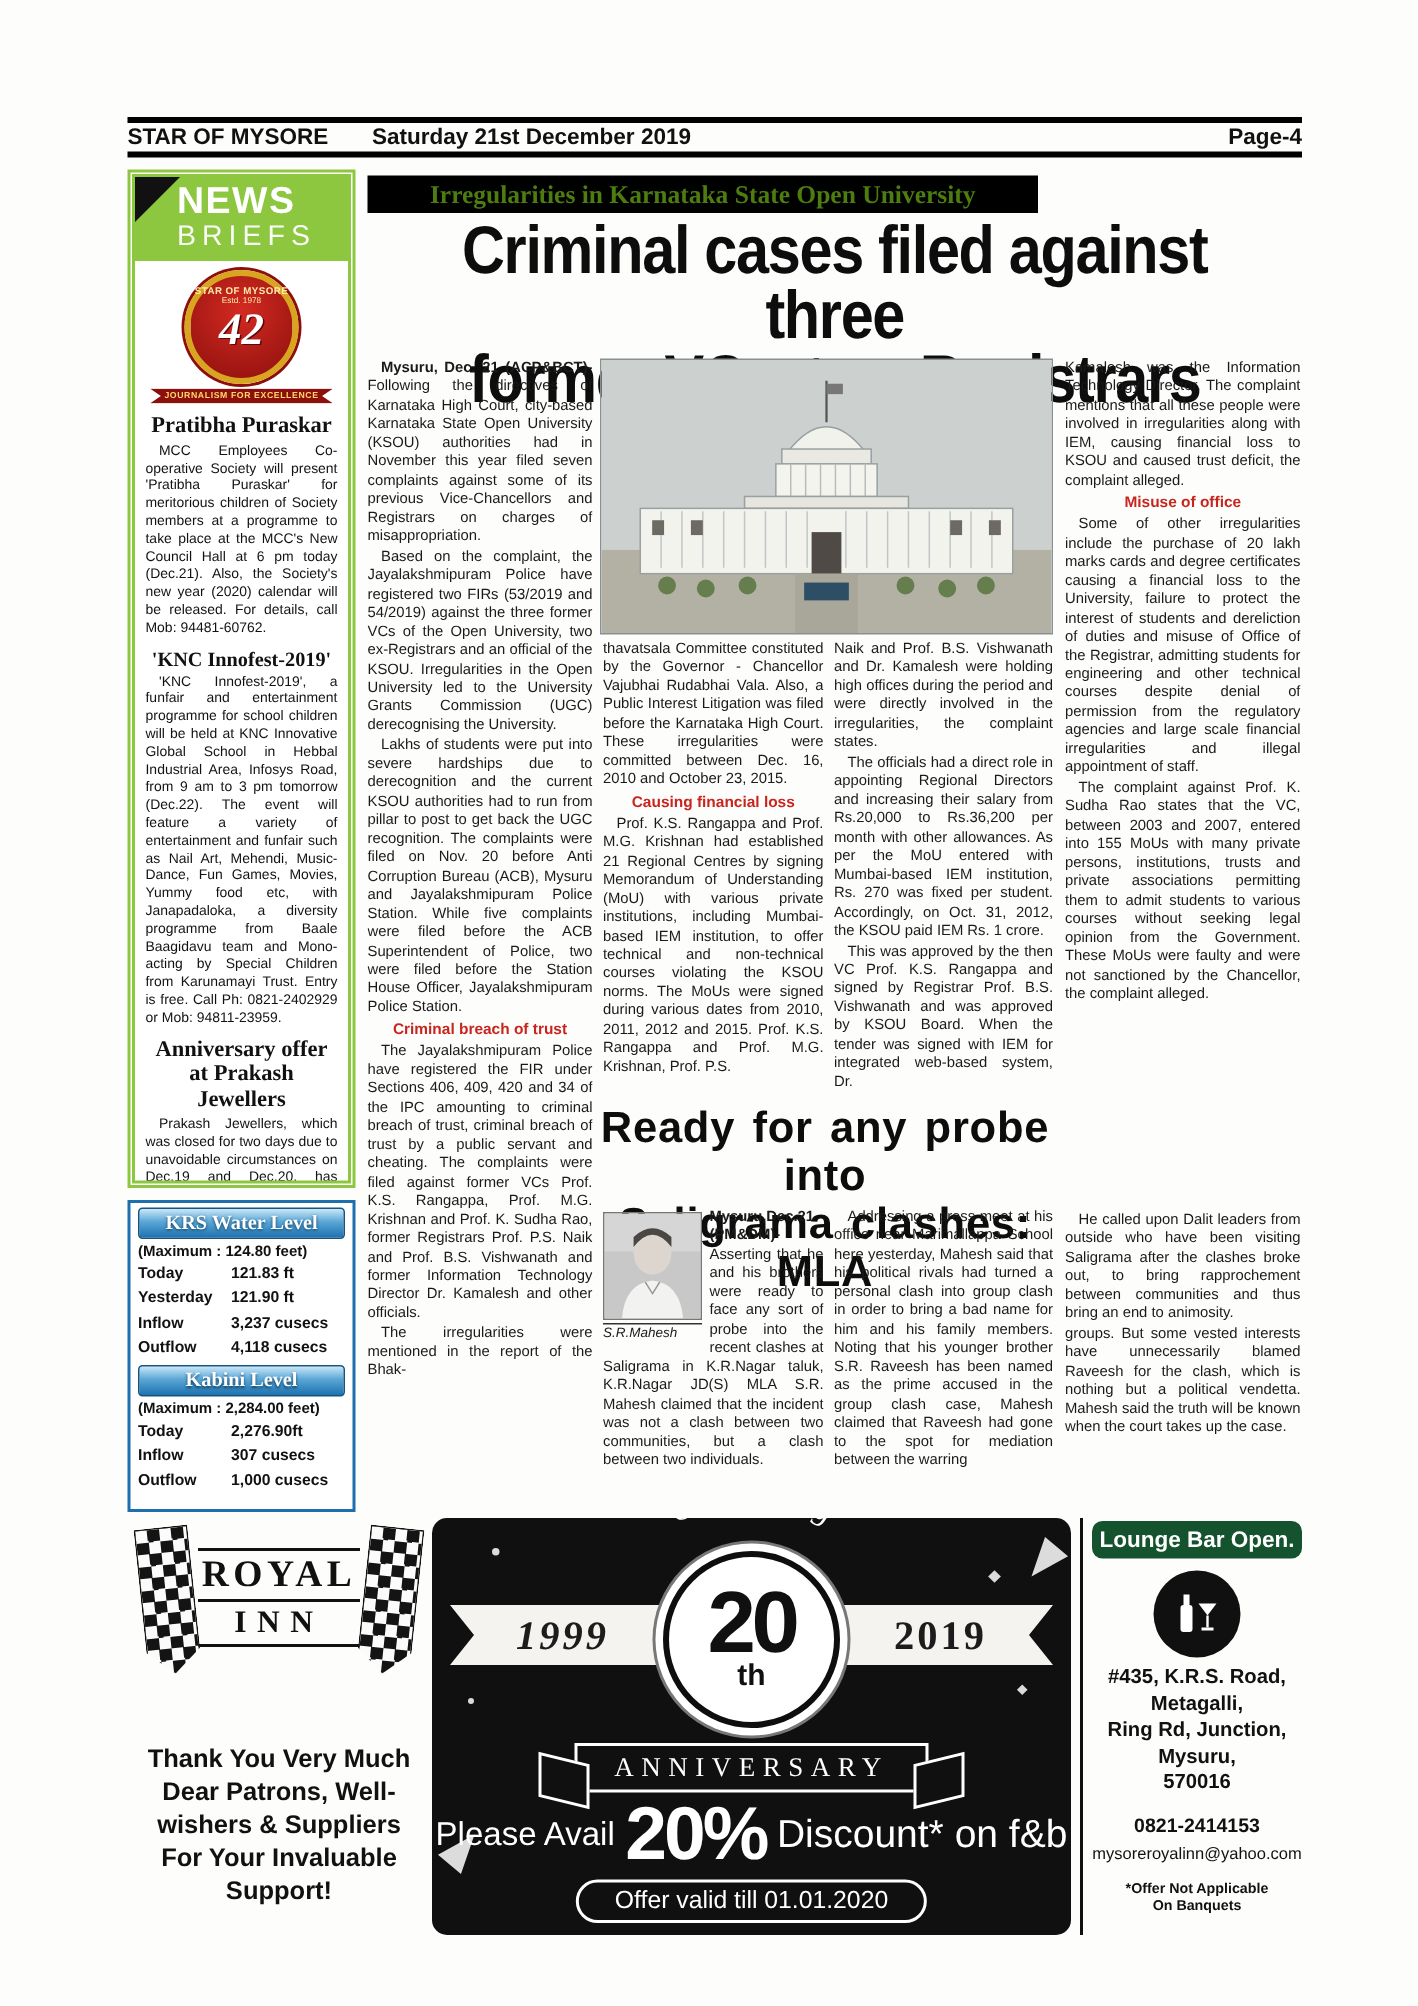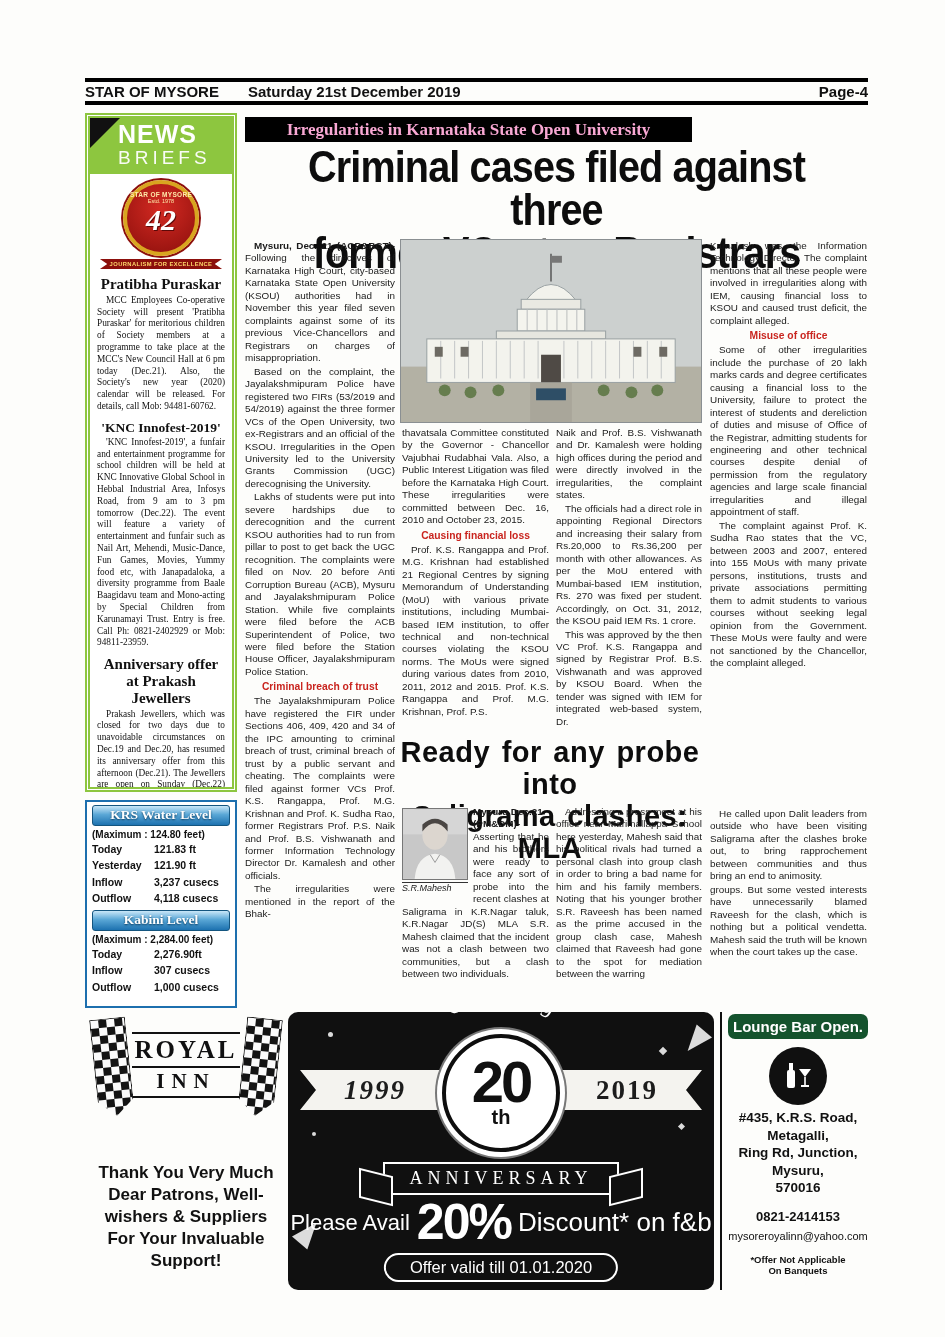--- a/index.html
+++ b/index.html
@@ -32,36 +32,36 @@
   .emblem-num { font-family:"Liberation Serif", serif; font-style:italic; font-weight:bold;
             font-size:30px; line-height:1.05; text-shadow:1px 1px 0 #5c0808; }
   .emblem-ribbon { margin:3px auto 0; width:86%; background:#8c0f0c; color:#ffd86b;
             font-size:5.8px; font-weight:bold; letter-spacing:.4px; padding:2px 0;
             clip-path:polygon(0 0,100% 0,94% 50%,100% 100%,0 100%,6% 50%); }
 
   .brief { padding:2px 7px 0; }
   .brief-h { font-family:"Liberation Serif", serif; font-weight:700; text-align:center;
              font-size:15px; line-height:1.12; margin:5px 0 2px; }
   .brief-h.small { font-size:13.5px; }
-  .brief-b { font-size:9.3px; line-height:1.27; text-align:justify; text-indent:9px;font-family:Liberation Serif, serif; }
+  .brief-b { font-size:9.3px; line-height:1.27; text-align:justify; text-indent:9px; }
 
   
   .water { position:absolute; left:85px; top:800px; width:152px; height:208px;
            border:2px solid #1d6fae; padding:3px 5px; background:#fff; }
   .wband { background:linear-gradient(#c9e7f8 0%, #5aa7d6 45%, #1d72b0 100%);
            border:1px solid #14557f; border-radius:3px; color:#fff;
            font-family:"Liberation Serif", serif; font-weight:700; font-size:13.5px;
            text-align:center; padding:1px 0 2px; text-shadow:0 1px 2px #0a3a5c; }
   .wmax { font-size:10px; font-weight:700; margin:3px 0 1px; }
   .wrow { display:flex; font-size:10.5px; font-weight:700; line-height:1.55; }
   .wrow .lbl { width:62px; }
 
   
   .kicker { position:absolute; left:245px; top:117px; width:447px; height:25px;
-            background:#000; color:#f9a8d4; font-family:"Liberation Serif", serif;
+            background:#000; color:#4d7c0f; font-family:"Liberation Serif", serif;
             font-size:17px; font-weight:700; text-align:center; line-height:25px; }
   .headline { position:absolute; left:245px; top:146px; width:623px; text-align:center;
             font-weight:700; font-size:45px; line-height:.95; letter-spacing:-1px;
             white-space:pre-line; transform:scaleX(.88); transform-origin:center top; color:#0d0d0d; }
 
   .col { position:absolute; font-size:9.9px; line-height:1.26; text-align:justify; overflow:hidden; color:#1a1a1a; }
   .col p { text-indent:9px; }
   .col p + p { margin-top:1px; }
   .subhead { color:#c9251f; font-weight:700; text-align:center; text-indent:0 !important;
              font-size:10.3px; margin:3px 0 1px !important; }

